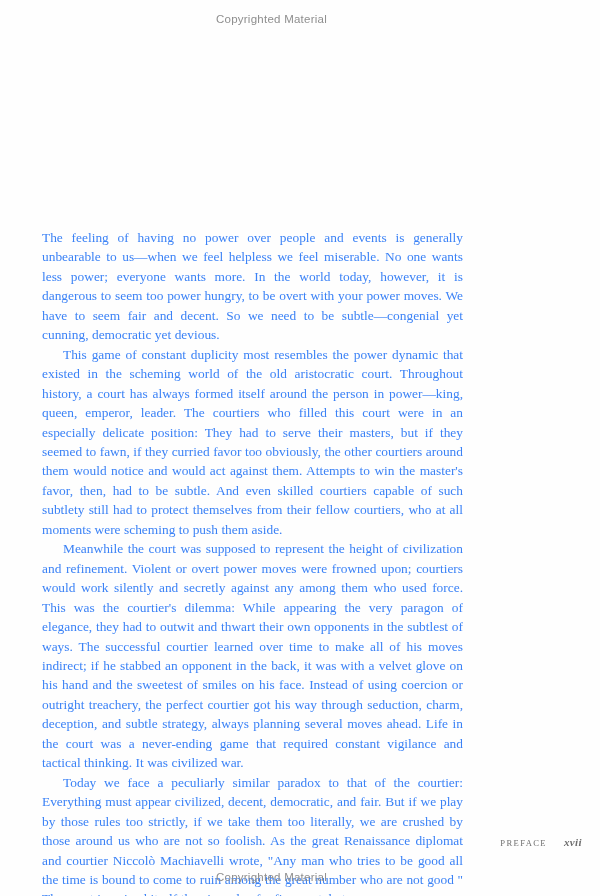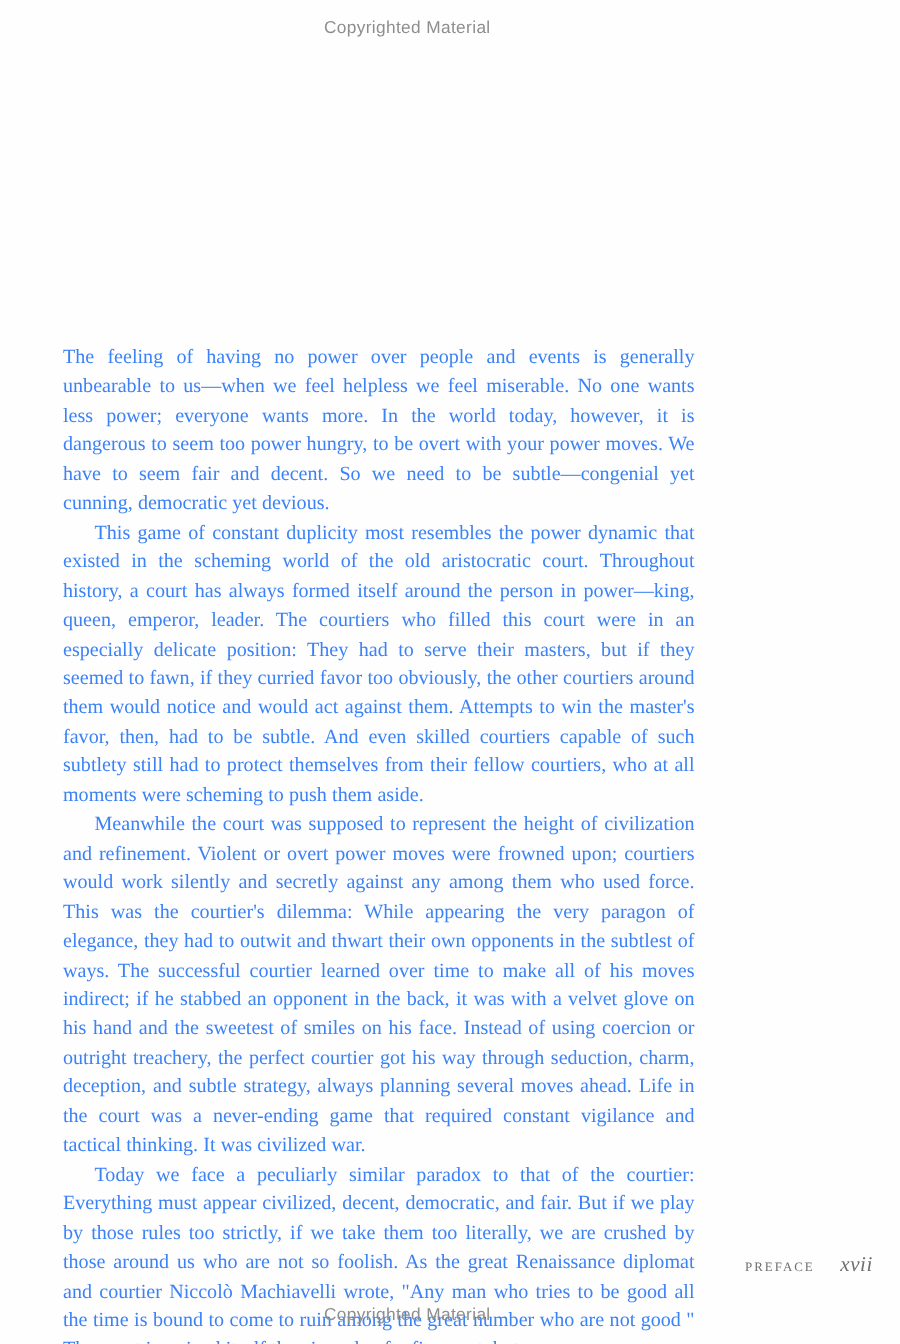--- a/index.html
+++ b/index.html
@@ -83,24 +83,25 @@
     margin-left: 33px;
   }
   .running-head {
     font-size: 8.6px;
     letter-spacing: 1.35px;
     color: #6f6f6f;
     font-variant: small-caps;
     text-transform: uppercase;
   }
   .folio {
-    font-size: 14px;
+    font-size: 11px;
     font-style: italic;
     letter-spacing: 0.4px;
     color: #6f6f6f;
+    font-weight: bold;
   }
 </style>
 </head>
 <body>
 
 <div class="page">
 
   <div class="watermark watermark-top">Copyrighted Material</div>
 
   <div class="text-column">

